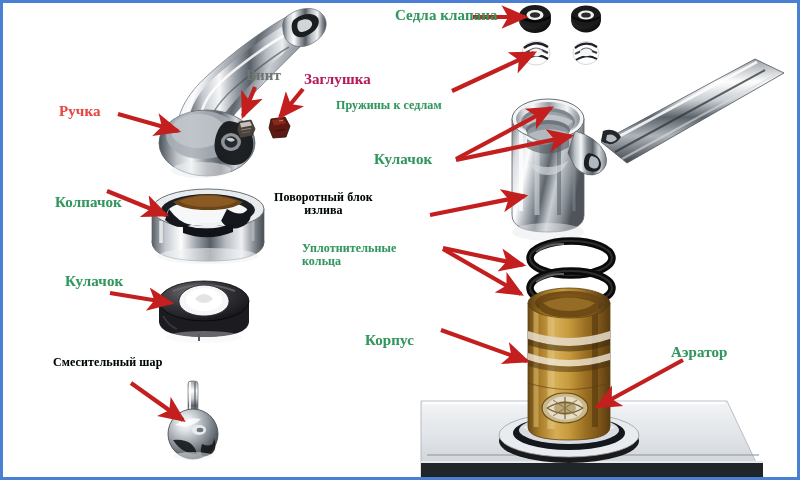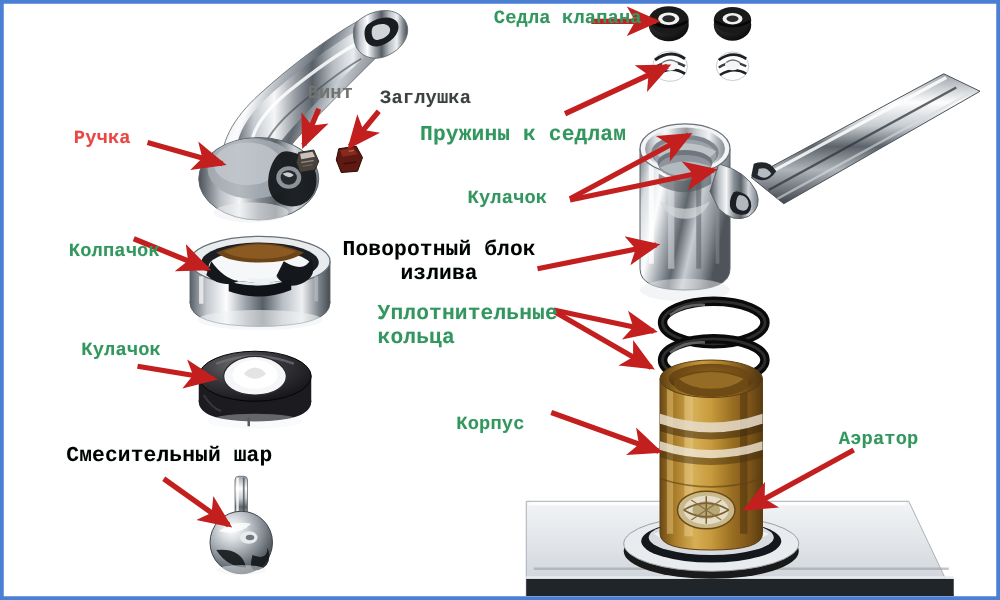--- a/index.html
+++ b/index.html
@@ -19,30 +19,30 @@
   }
   #canvas {
     position: absolute;
     left: 0; top: 0;
     width: 794px;
     height: 474px;
   }
   .label {
     position: absolute;
     color: #34965f;
-    font-family: Liberation Mono, monospace;
+    font-family: Liberation Serif, serif;
     font-size: 15px;
     font-weight: 700;
     line-height: 1.12;
     white-space: pre-line;
     letter-spacing: 0.1px;
     text-shadow: 0 0 1px rgba(52,150,95,0.25);
     user-select: none;
   }
-  .label.sm { font-size: 17px; }
+  .label.sm { font-size: 12px; }
 </style>
 </head>
 <body>
 
 <div id="stage">
 
   <svg id="canvas" viewBox="0 0 794 474">
     <defs>
 
       <linearGradient id="chrome1" x1="0" y1="0" x2="1" y2="0.35">
@@ -360,21 +360,21 @@
         <line x1="107" y1="290" x2="168" y2="300" stroke="#c41f1f"></line>
         <line x1="438" y1="327" x2="524" y2="358" stroke="#c41f1f"></line>
         <line x1="128" y1="380" x2="180" y2="417" stroke="#c41f1f"></line>
         <line x1="680" y1="357" x2="594" y2="404" stroke="#c41f1f"></line>
       </g>
   </svg>
 
   <div id="label-layer">
       <div class="label" style="left: 56px; top: 100px; color: #ef4444;">Ручка</div>
       <div class="label" style="left: 243px; top: 64px; color: #737373;">Винт</div>
-      <div class="label" style="left: 301px; top: 68px; color: #404040;">Заглушка</div>
+      <div class="label" style="left: 301px; top: 68px; color: #be185d;">Заглушка</div>
       <div class="label" style="left: 392px; top: 4px; color: rgb(52, 150, 95);">Седла клапана</div>
       <div class="label sm" style="left: 333px; top: 96px; color: rgb(52, 150, 95);">Пружины к седлам</div>
       <div class="label" style="left: 371px; top: 148px; color: rgb(52, 150, 95);">Кулачок</div>
       <div class="label" style="left: 52px; top: 167px; color: rgb(52, 150, 95); margin-top: 24px;">Колпачок</div>
       <div class="label sm" style="left: 271px; top: 188px; color: #000000; text-align: center;">Поворотный блок
 излива</div>
       <div class="label sm" style="left: 299px; top: 239px; color: rgb(52, 150, 95);">Уплотнительные
 кольца</div>
       <div class="label" style="left: 62px; top: 270px; color: rgb(52, 150, 95);">Кулачок</div>
       <div class="label" style="left: 362px; top: 311px; color: rgb(52, 150, 95); margin-top: 18px;">Корпус</div>

